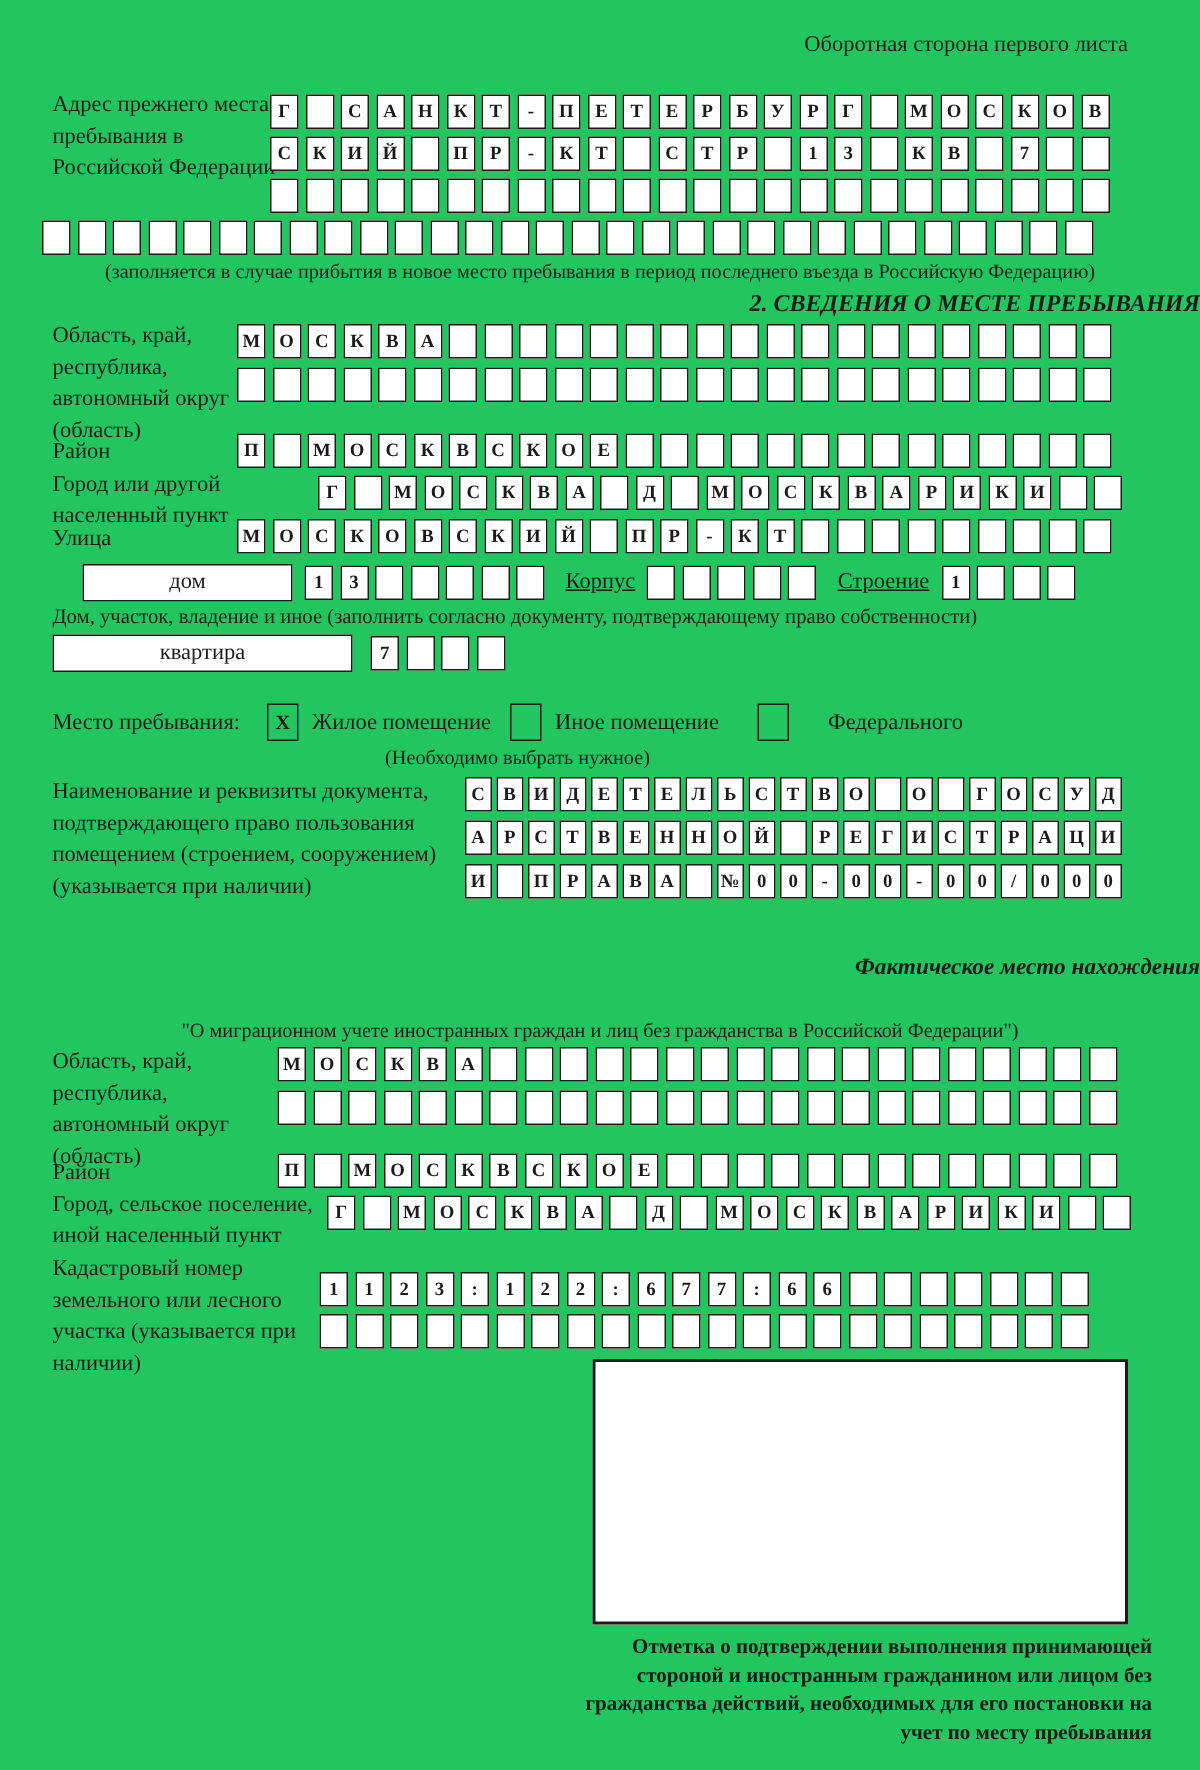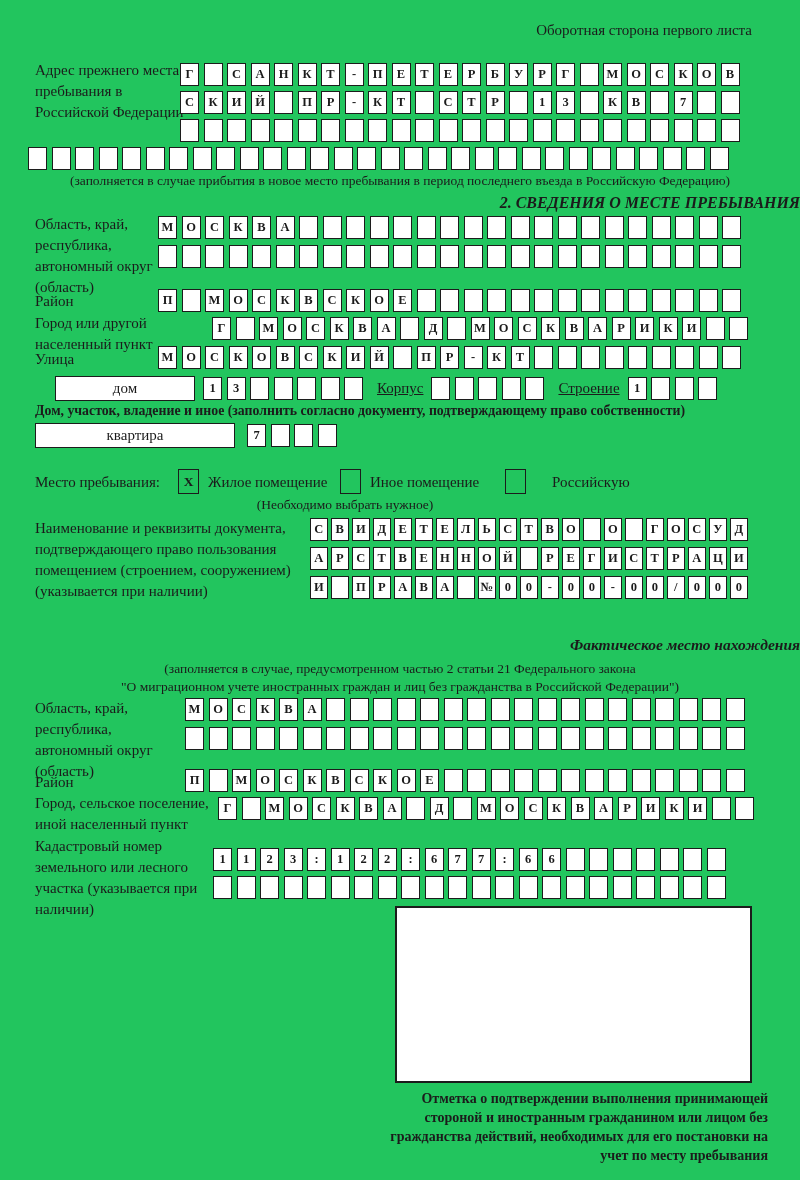--- a/index.html
+++ b/index.html
@@ -6,21 +6,21 @@
   #page {
     position:relative; width:800px; height:1180px; margin:0 auto;
     background:#22c55e; color:#1b1b1b;
     font-family:"Liberation Serif","DejaVu Serif",serif;
     overflow:hidden;
   }
   .hnote { position:absolute; top:22px; right:48px; font-size:15px; }
   .flabel { position:absolute; font-size:15px; line-height:21px; }
   .title { position:absolute; left:0; width:800px; text-align:right; font-weight:bold; font-size:16px;font-style:italic; }
   .note { position:absolute; left:0; width:800px; text-align:center; font-size:13.5px; }
-  .caption { position:absolute; font-size:13.8px; white-space:nowrap;font-weight:bold; }
+  .caption { position:absolute; font-size:13.8px; white-space:nowrap; }
   .crow { position:absolute; display:flex; gap:4.5px; }
   .crow.inline { position:static; }
   .cell {
     flex:0 0 auto; width:19px; height:23px; box-sizing:border-box;
     border:1.6px solid #1c1c1c; background:#fff;
     display:flex; align-items:center; justify-content:center;
     font-size:12.5px; font-weight:bold;
   }
   .sm { gap:3.5px; }
   .sm > .cell { width:17.5px; }
@@ -341,21 +341,21 @@
         <div class="cell"></div>
       </div>
   </div>
 
   <div class="flabel" style="left:35px;top:472px">Место пребывания:</div>
   <div class="chk" style="left:178px;top:469px">X</div>
   <div class="flabel" style="left:208px;top:472px">Жилое помещение</div>
   <div class="chk" style="left:340px;top:469px"></div>
   <div class="flabel" style="left:370px;top:472px">Иное помещение</div>
   <div class="chk" style="left:505px;top:469px"></div>
-  <div class="flabel" style="left:552px;top:472px">Российскую</div>
+  <div class="flabel" style="left:552px;top:472px">Федерального</div>
   <div class="staynote">(Необходимо выбрать нужное)</div>
 
   <div class="flabel" style="left:35px;top:518px;width:265px">Наименование и реквизиты документа, подтверждающего право пользования помещением (строением, сооружением) (указывается при наличии)</div>
   <div class="crow sm" style="left:310px;top:518px">
       <div class="cell">С</div>
       <div class="cell">В</div>
       <div class="cell">И</div>
       <div class="cell">Д</div>
       <div class="cell">Е</div>
       <div class="cell">Т</div>
@@ -416,21 +416,20 @@
       <div class="cell">-</div>
       <div class="cell">0</div>
       <div class="cell">0</div>
       <div class="cell">/</div>
       <div class="cell">0</div>
       <div class="cell">0</div>
       <div class="cell">0</div>
     </div>
 
   <div class="title" style="top:636px;font-size:15.5px">Фактическое место нахождения</div>
-  <div class="note" style="top:661px">(заполняется в случае, предусмотренном частью 2 статьи 21 Федерального закона</div>
   <div class="note" style="top:679px">"О миграционном учете иностранных граждан и лиц без гражданства в Российской Федерации")</div>
 
   <div class="flabel" style="left:35px;top:698px;width:155px">Область, край, республика, автономный округ (область)</div>
   <div class="crow" style="left:185px;top:698px">
       <div class="cell">М</div>
       <div class="cell">О</div>
       <div class="cell">С</div>
       <div class="cell">К</div>
       <div class="cell">В</div>
       <div class="cell">А</div>

